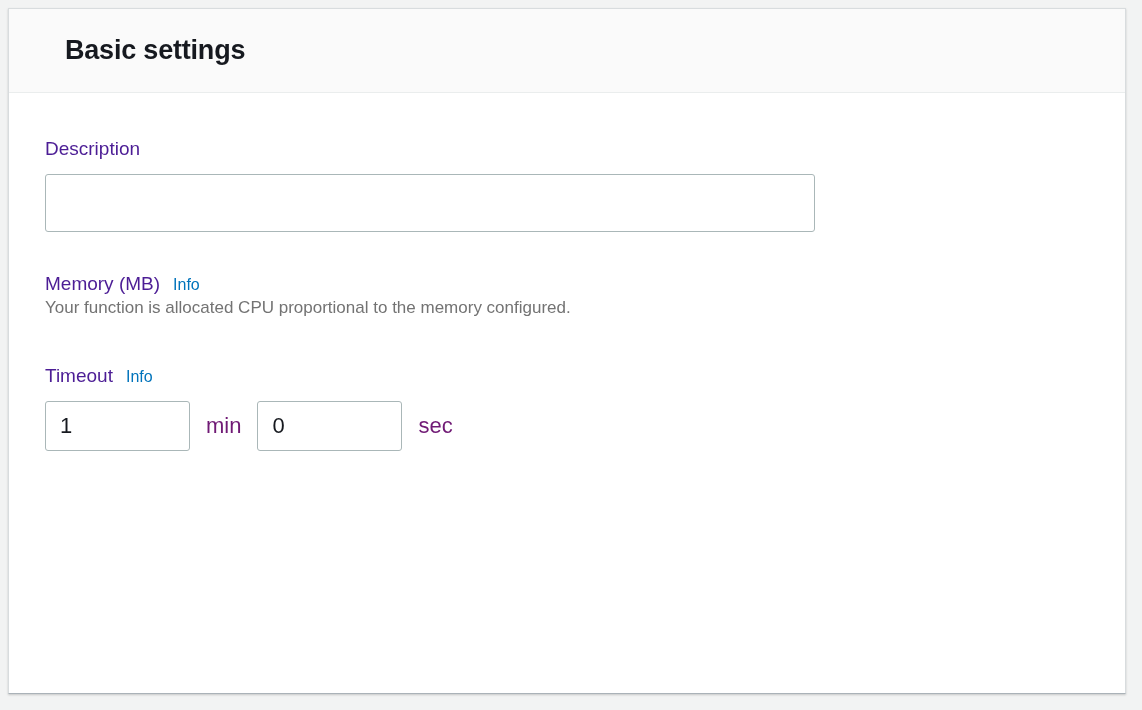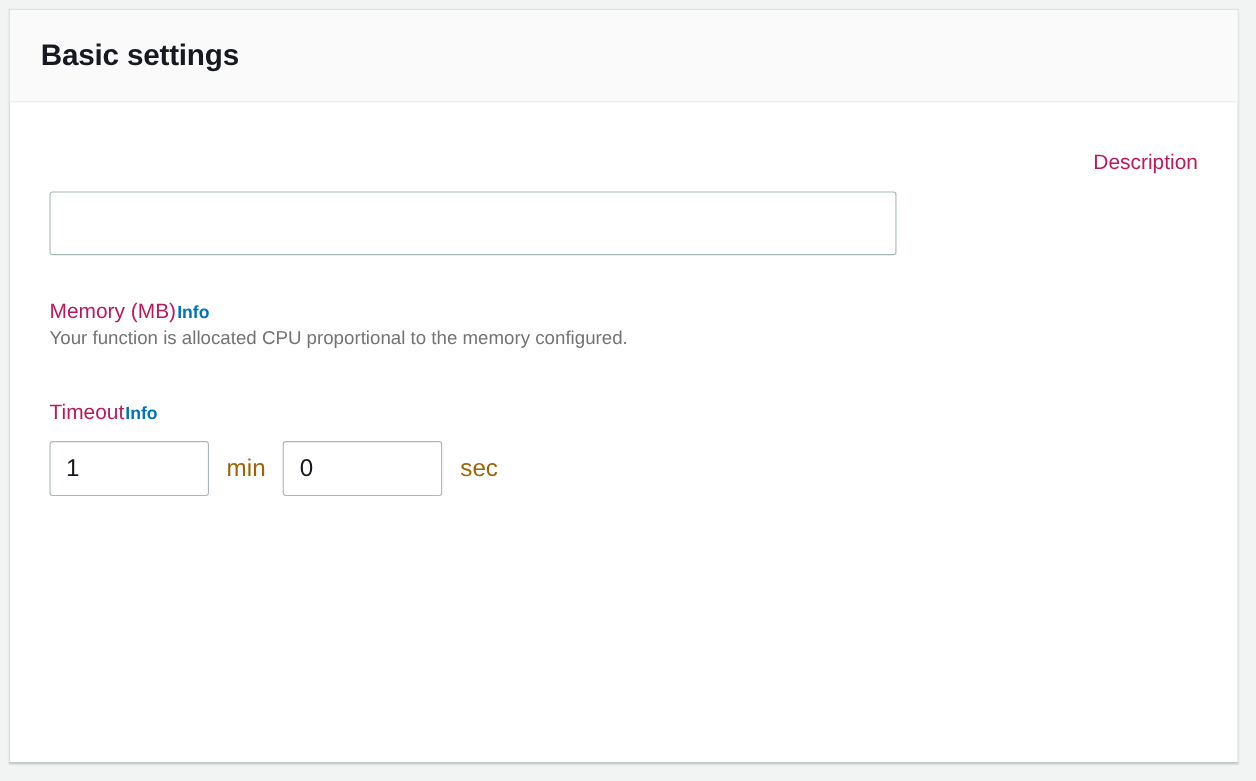--- a/index.html
+++ b/index.html
@@ -27,52 +27,51 @@
     box-shadow: 0 1px 2px rgba(0,0,0,0.18);
   }
 
   .panel-header {
     height: 84px;
     background: #fafafa;
     border-bottom: 1px solid #eaeded;
     box-sizing: border-box;
     display: flex;
     align-items: center;
-    padding-left: 28px;
+    padding-left: 56px;
   }
   .panel-title {
     font-size: 27px;
     font-weight: bold;
     color: #16191f;
     letter-spacing: -0.2px;
   }
 
   .panel-body {
     padding: 46px 36px 0 36px;
   }
 
   .field-label {
     font-size: 19px;
-    color: #be185d;
+    color: #4c1d95;
     line-height: 1;
     margin-bottom: 16px;
-    text-align: right;
   }
   .label-row {
     display: flex;
     align-items: baseline;
-    gap: 1px;
+    gap: 13px;
     margin-bottom: 4px;
     margin-top: 18px;
   }
   .label-row .field-label { margin-bottom: 0; }
 
   .info-link {
     font-size: 16px;
-    font-weight: bold;
+    font-weight: normal;
     color: #0073bb;
     text-decoration: none;
     cursor: pointer;
   }
 
   .field-hint {
     font-size: 17px;
     color: #737373;
     margin-bottom: 22px;
     line-height: 1.2;
@@ -152,21 +151,21 @@
     background: #ffffff;
     box-sizing: border-box;
     font-family: "Liberation Sans", sans-serif;
     font-size: 22px;
     color: #16191f;
     padding: 0 14px;
     outline: none;
   }
   .unit-label {
     font-size: 22px;
-    color: #a16207;
+    color: #701a75;
     margin: 0 16px;
   }
 </style>
 </head>
 <body>
 
 <div class="panel">
 
   <div class="panel-header">
     <div class="panel-title">Basic settings</div>

